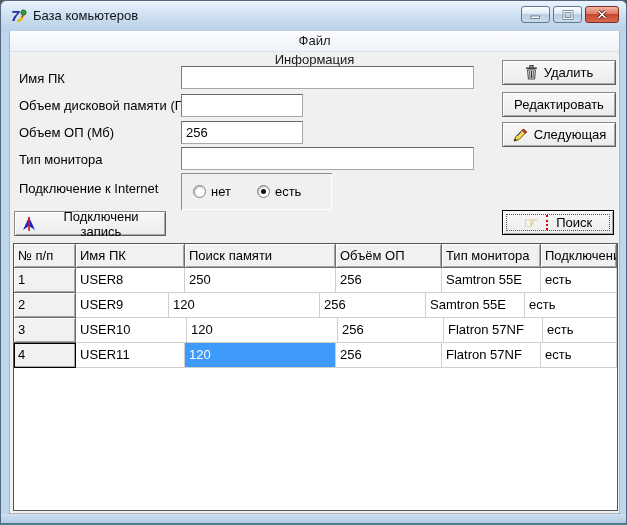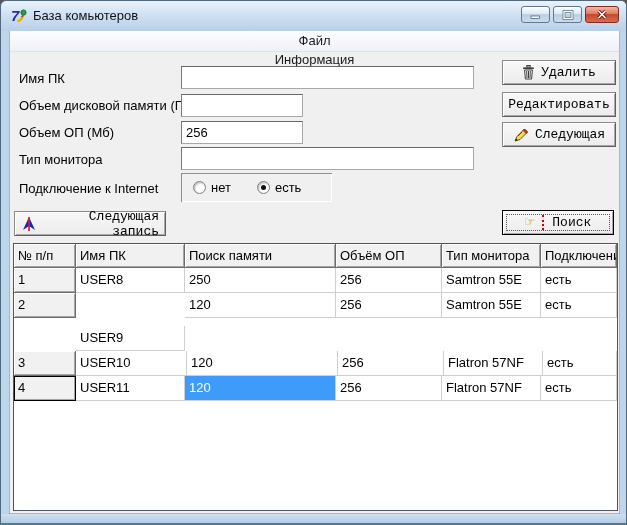--- a/index.html
+++ b/index.html
@@ -50,30 +50,30 @@
     position:absolute;height:23px;background:#fff;
     border:1px solid #a8a8a8;border-top-color:#686868;border-left-color:#7a7a7a;
     font-family:inherit;font-size:13px;padding:0 4px;color:#000;outline:none;
   }
   
   .btn{
     position:absolute;height:25px;
     background:linear-gradient(#f8f8f8,#ececec);
     border:1px solid #8a8a8a;border-right-color:#5f5f5f;border-bottom-color:#5f5f5f;
     box-shadow:inset 1px 1px 0 #ffffff, inset -1px -1px 0 #a8a8a8;
-    font-family:Liberation Mono, monospace;font-size:13px;color:#000;
-    display:flex;align-items:center;justify-content:center;gap:6px;cursor:default;text-align:right;
+    font-family:Liberation Sans, sans-serif;font-size:13px;color:#000;
+    display:flex;align-items:center;justify-content:center;gap:6px;cursor:default;
   }
   .btn .ic{display:inline-flex;align-items:center;}
   .btn-default{border:1px solid #000;}
   .btn-default::before{content:"";position:absolute;left:3px;top:3px;right:3px;bottom:3px;border:1px dotted #555;}
   .red-dots{width:0;height:15px;border-left:2px dotted #d40000;margin:0 2px;}
   
   #radio-panel{
-    position:absolute;left:172px;top:142px;width:151px;height:29px;background:#f0f0f0;
+    position:absolute;left:172px;top:142px;width:151px;height:37px;background:#f0f0f0;
     box-shadow:inset 1px 1px 0 #8e8e8e, inset -1px -1px 0 #ffffff;
     display:flex;align-items:center;padding-left:12px;gap:26px;
   }
   .radio{display:flex;align-items:center;gap:5px;}
   .rcirc{
     width:13px;height:13px;border-radius:50%;background:#fff;border:1px solid #808080;
     box-shadow:inset 1px 1px 2px rgba(0,0,0,.3);position:relative;
   }
   .radio.checked .rcirc::after{
     content:"";position:absolute;left:3px;top:3px;width:5px;height:5px;border-radius:50%;background:#111;
@@ -187,21 +187,21 @@
       <span>Следующая</span>
     </button>
 
     <button class="btn" style="left:5px;top:180px;width:152px;">
       <span class="ic">
         <svg width="16" height="16" viewBox="0 0 16 16">
           <polygon points="8,1 2,14 8,10 14,14" fill="#1822c8"></polygon>
           <rect x="7.2" y="1" width="1.7" height="14" fill="#d42222"></rect>
         </svg>
       </span>
-      <span>Следующая запись</span>
+      <span>Подключени запись</span>
     </button>
 
 
     <button class="btn btn-default" style="left:493px;top:179px;width:112px;">
       <span class="ic" style="color:#c69a1e;font-size:16px;line-height:14px;">☞</span>
       <span class="red-dots"></span>
       <span>Поиск</span>
     </button>
 
     <div id="grid">
@@ -216,21 +216,21 @@
         <div class="grow">
           <div class="gcell hcell" style="width: 62px; height: 25px;">1</div>
           <div class="gcell dcell" style="width: 109px;">USER8</div>
           <div class="gcell dcell" style="width: 151px;">250</div>
           <div class="gcell dcell" style="width: 106px;">256</div>
           <div class="gcell dcell" style="width: 99px;">Samtron 55E</div>
           <div class="gcell dcell" style="width: 76px; flex: 1 1 auto;">есть</div>
         </div>
         <div class="grow">
           <div class="gcell hcell" style="width: 62px; height: 25px;">2</div>
-          <div class="gcell dcell" style="width: 109px; margin-top: 33px;">USER9</div>
+          <div class="gcell dcell" style="width: 93px;">USER9</div>
           <div class="gcell dcell" style="width: 151px;">120</div>
           <div class="gcell dcell" style="width: 106px;">256</div>
           <div class="gcell dcell" style="width: 99px;">Samtron 55E</div>
           <div class="gcell dcell" style="width: 76px; flex: 1 1 auto;">есть</div>
         </div>
         <div class="grow">
           <div class="gcell hcell" style="width: 62px; height: 25px;">3</div>
           <div class="gcell dcell" style="width: 111px;">USER10</div>
           <div class="gcell dcell" style="width: 151px;">120</div>
           <div class="gcell dcell" style="width: 106px;">256</div>

